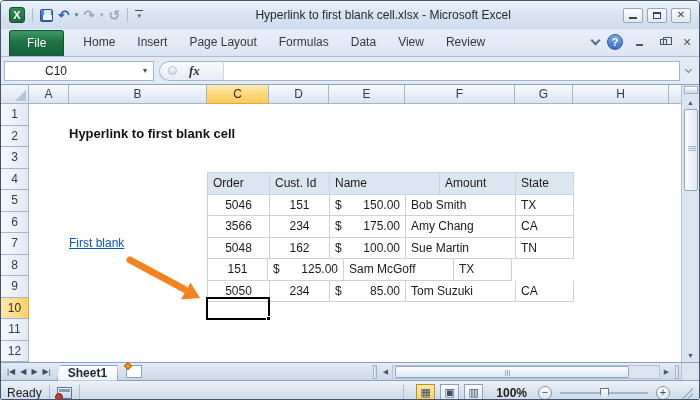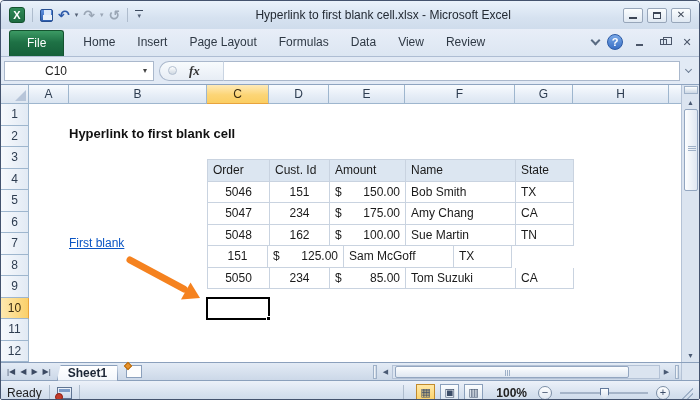--- a/index.html
+++ b/index.html
@@ -77,21 +77,21 @@
   .hfill { flex:1; background:linear-gradient(#f8fbfe,#e7eef7 55%,#dbe5f1); border-bottom:1px solid #9eb6ce; }
   .sheetbody { flex:1; display:flex; overflow:hidden; }
   .rowheaders { width:28px; flex:0 0 28px; background:#e7edf5; overflow:hidden; }
   .rcell { width:28px; height:21.5px; line-height:21.5px; text-align:center; font-size:12px; color:#2d3c50;
     background:linear-gradient(90deg,#f6f9fd,#e2eaf4); border-right:1px solid #9eb6ce; border-bottom:1px solid #9eb6ce; }
   .rcell.sel { background:linear-gradient(90deg,#fee9b0,#fbd06a); border-right:1px solid #e8a33d; color:#3a2c10; }
   .content { flex:1; background:#fff; position:relative; overflow:hidden; }
   .sheet-title { position:absolute; left:40px; top:22px; font-size:13px; font-weight:bold; color:#111; white-space:nowrap; }
   .hyperlink { position:absolute; left:40px; top:132px; font-size:12px; color:#0a55c4; text-decoration:underline; white-space:nowrap; cursor:pointer; }
   
-  .xtable { position:absolute; left:178px; top:55px; font-size:12px; color:#1a1a1a; border-top:1px solid #c9d3e0; border-left:1px solid #c9d3e0; }
+  .xtable { position:absolute; left:178px; top:68px; font-size:12px; color:#1a1a1a; border-top:1px solid #c9d3e0; border-left:1px solid #c9d3e0; }
   .trow { display:flex; }
   .tcell { height:21.5px; line-height:20.5px; border-right:1px solid #c9d3e0; border-bottom:1px solid #c9d3e0; padding:0 5px; overflow:hidden; white-space:nowrap; background:#fff; }
   .trow.thead .tcell { background:#dce6f1; }
   .tc-0{width:62px}.tc-1{width:60px}.tc-2{width:76px}.tc-3{width:110px}.tc-4{width:58px}
   .num { text-align:center; }
   .acct { display:flex; justify-content:space-between; }
   
   .active-cell { position:absolute; left:177px; top:192.5px; width:64px; height:23px; border:2px solid #000; background:transparent; }
   .fill-handle { position:absolute; right:-3px; bottom:-3px; width:5px; height:5px; background:#000; border:1px solid #fff; }
   .arrow-svg { position:absolute; left:95px; top:150px; }
@@ -239,36 +239,36 @@
           <div class="rcell">12</div>
         </div>
         <div class="content">
           <div class="sheet-title">Hyperlink to first blank cell</div>
           <div class="hyperlink">First blank</div>
 
           <div class="xtable">
             <div class="trow thead">
               <div class="tcell tc-0">Order</div>
               <div class="tcell tc-1">Cust. Id</div>
+              <div class="tcell tc-3">Name</div>
               <div class="tcell tc-2">Amount</div>
-              <div class="tcell tc-3">Name</div>
               <div class="tcell tc-4">State</div>
             </div>
             <div class="trow">
               <div class="tcell tc-0 num">5046</div>
               <div class="tcell tc-1 num">151</div>
               <div class="tcell tc-2 acct">
                   <span>$</span>
                   <span>150.00</span>
                 </div>
               <div class="tcell tc-3">Bob Smith</div>
               <div class="tcell tc-4">TX</div>
             </div>
             <div class="trow">
-              <div class="tcell tc-0 num">5047</div>
+              <div class="tcell tc-0 num">3566</div>
               <div class="tcell tc-1 num">234</div>
               <div class="tcell tc-2 acct">
                   <span>$</span>
                   <span>175.00</span>
                 </div>
               <div class="tcell tc-3">Amy Chang</div>
               <div class="tcell tc-4">CA</div>
             </div>
             <div class="trow">
               <div class="tcell tc-0 num">5048</div>

